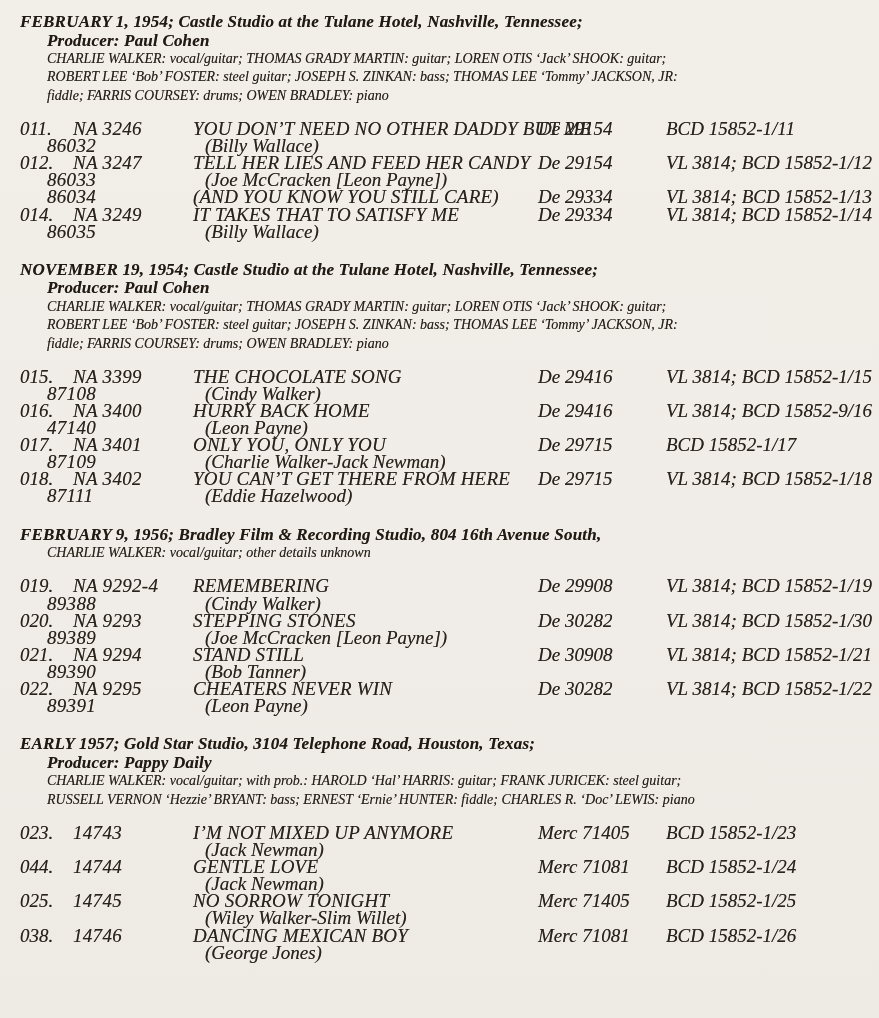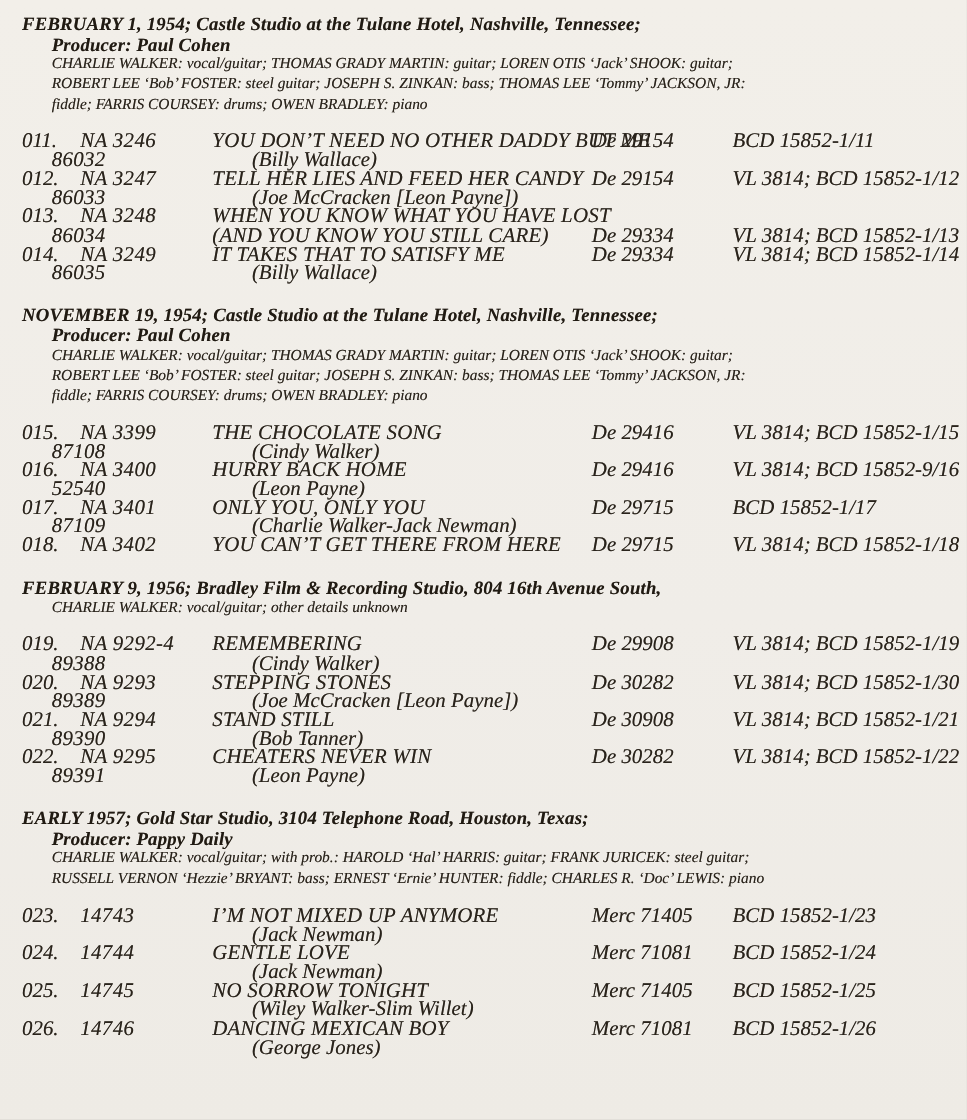--- a/index.html
+++ b/index.html
@@ -17,21 +17,21 @@
   .hline{font-weight:700;font-size:17px;line-height:18.6px;letter-spacing:.2px;white-space:nowrap;color:#201a12;}
   .indent{padding-left:27px;}
   .pline{font-size:14px;line-height:18.3px;white-space:nowrap;}
   .tracks{}
   .tline{position:relative;height:17.1px;font-size:19px;white-space:nowrap;}
   .tline span{position:absolute;top:0;line-height:17.1px;}
   .l-num{left:0;}
   .l-matrix{left:53px;letter-spacing:.3px;}
   .l-matrix2{left:27px;letter-spacing:.3px;}
   .l-title{left:173px;letter-spacing:.2px;text-align:right;}
-  .l-writer{left:185px;margin-left:24px;}
+  .l-writer{left:185px;}
   .l-rel{left:518px;}
   .l-reissue{left:646px;}
 </style>
 </head>
 <body>
 
 <div class="page">
   <div id="content">
       <div class="section">
         <div class="session-header">
@@ -63,25 +63,20 @@
               <span class="l-rel">De 29154</span>
               <span class="l-reissue">VL 3814; BCD 15852-1/12</span>
             </div>
             <div class="tline">
               <span class="l-matrix2">86033</span>
               <span class="l-writer">(Joe McCracken [Leon Payne])</span>
             </div>
           </div>
           <div class="track">
             <div class="tline">
-              <span class="l-num">013.</span>
-              <span class="l-matrix">NA 3248</span>
-              <span class="l-title">WHEN YOU KNOW WHAT YOU HAVE LOST</span>
-            </div>
-            <div class="tline">
               <span class="l-matrix2">86034</span>
               <span class="l-title">(AND YOU KNOW YOU STILL CARE)</span>
               <span class="l-rel">De 29334</span>
               <span class="l-reissue">VL 3814; BCD 15852-1/13</span>
             </div>
           </div>
           <div class="track">
             <div class="tline">
               <span class="l-num">014.</span>
               <span class="l-matrix">NA 3249</span>
@@ -120,21 +115,21 @@
           </div>
           <div class="track">
             <div class="tline">
               <span class="l-num">016.</span>
               <span class="l-matrix">NA 3400</span>
               <span class="l-title">HURRY BACK HOME</span>
               <span class="l-rel">De 29416</span>
               <span class="l-reissue">VL 3814; BCD 15852-9/16</span>
             </div>
             <div class="tline">
-              <span class="l-matrix2">52540</span>
+              <span class="l-matrix2">47140</span>
               <span class="l-writer">(Leon Payne)</span>
             </div>
           </div>
           <div class="track">
             <div class="tline">
               <span class="l-num">017.</span>
               <span class="l-matrix">NA 3401</span>
               <span class="l-title">ONLY YOU, ONLY YOU</span>
               <span class="l-rel">De 29715</span>
               <span class="l-reissue">BCD 15852-1/17</span>
@@ -145,20 +140,24 @@
             </div>
           </div>
           <div class="track">
             <div class="tline">
               <span class="l-num">018.</span>
               <span class="l-matrix">NA 3402</span>
               <span class="l-title">YOU CAN’T GET THERE FROM HERE</span>
               <span class="l-rel">De 29715</span>
               <span class="l-reissue">VL 3814; BCD 15852-1/18</span>
             </div>
+            <div class="tline">
+              <span class="l-matrix2">87111</span>
+              <span class="l-writer">(Eddie Hazelwood)</span>
+            </div>
           </div>
         </div>
       </div>
       <div class="section">
         <div class="session-header">
           <div class="hline">FEBRUARY 9, 1956; Bradley Film &amp; Recording Studio, 804 16th Avenue South,</div>
           <div class="pline indent">CHARLIE WALKER: vocal/guitar; other details unknown</div>
         </div>
         <div class="tracks">
           <div class="track">
@@ -230,21 +229,21 @@
               <span class="l-title">I’M NOT MIXED UP ANYMORE</span>
               <span class="l-rel">Merc 71405</span>
               <span class="l-reissue">BCD 15852-1/23</span>
             </div>
             <div class="tline">
               <span class="l-writer">(Jack Newman)</span>
             </div>
           </div>
           <div class="track">
             <div class="tline">
-              <span class="l-num">024.</span>
+              <span class="l-num">044.</span>
               <span class="l-matrix">14744</span>
               <span class="l-title">GENTLE LOVE</span>
               <span class="l-rel">Merc 71081</span>
               <span class="l-reissue">BCD 15852-1/24</span>
             </div>
             <div class="tline">
               <span class="l-writer">(Jack Newman)</span>
             </div>
           </div>
           <div class="track">
@@ -254,21 +253,21 @@
               <span class="l-title">NO SORROW TONIGHT</span>
               <span class="l-rel">Merc 71405</span>
               <span class="l-reissue">BCD 15852-1/25</span>
             </div>
             <div class="tline">
               <span class="l-writer">(Wiley Walker-Slim Willet)</span>
             </div>
           </div>
           <div class="track">
             <div class="tline">
-              <span class="l-num">026.</span>
+              <span class="l-num">038.</span>
               <span class="l-matrix">14746</span>
               <span class="l-title">DANCING MEXICAN BOY</span>
               <span class="l-rel">Merc 71081</span>
               <span class="l-reissue">BCD 15852-1/26</span>
             </div>
             <div class="tline">
               <span class="l-writer">(George Jones)</span>
             </div>
           </div>
         </div>

